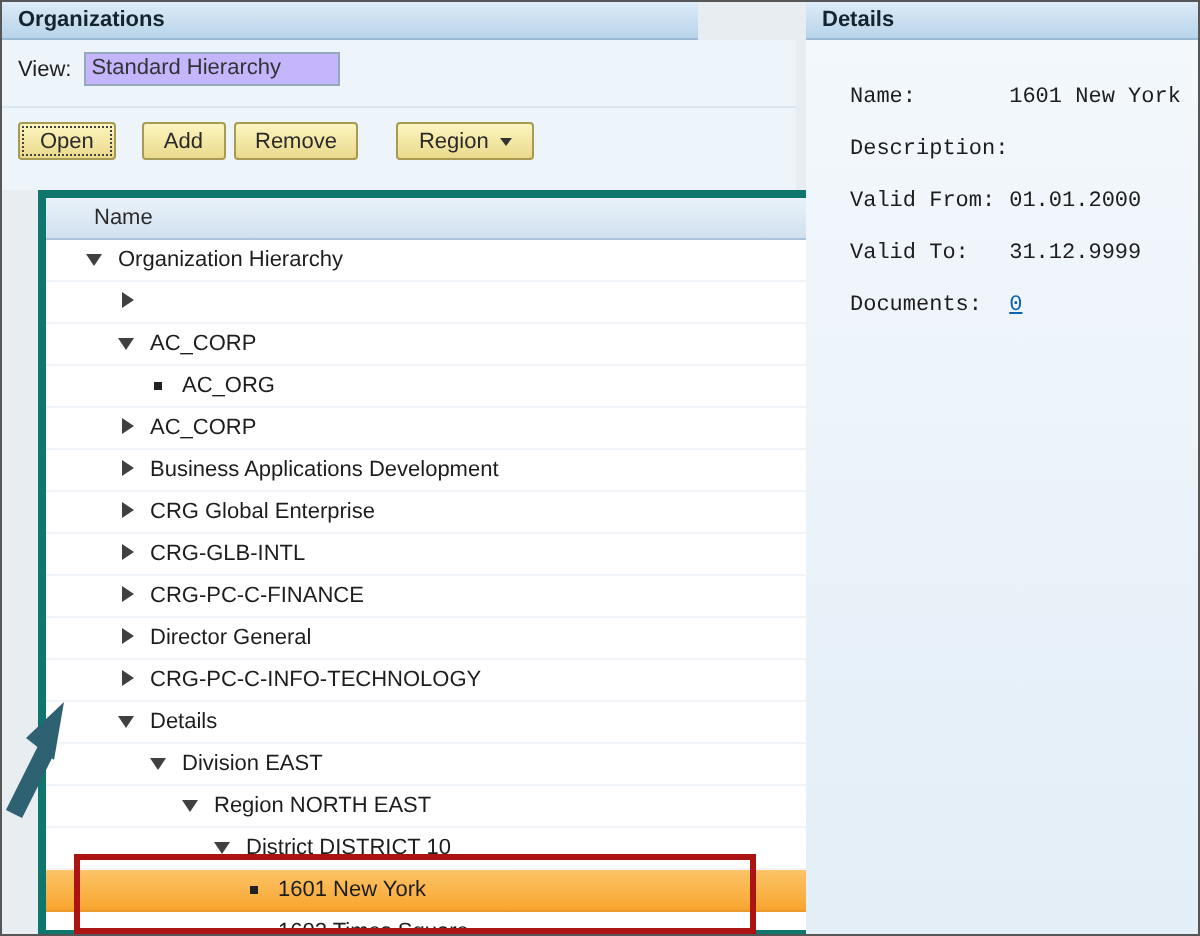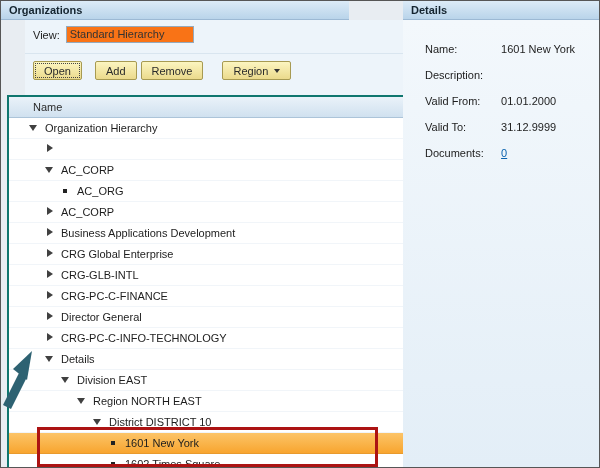--- a/index.html
+++ b/index.html
@@ -8,39 +8,39 @@
          color:#1d1d1d;overflow:hidden;}
 
   
   .panel-header{position:absolute;height:19px;background:linear-gradient(#DCEBF7,#B9D4EA);
                 border-bottom:1px solid #9CB9D4;line-height:18px;font-weight:bold;padding-left:8px;
                 box-sizing:border-box;color:#14242f;}
   #org-header{left:0;top:0;width:348px;}
   #details-header{left:402px;top:0;width:197px;}
 
   
-  .top-block{position:absolute;left:0;top:19px;width:397px;height:75px;background:#EDF4FA;margin-left:24px;}
+  .top-block{position:absolute;left:0;top:19px;width:397px;height:75px;background:#EDF4FA;}
   .view-row{position:absolute;left:8px;top:6px;display:flex;align-items:center;}
   .view-label{margin-right:6px;}
-  .view-input{width:128px;height:17px;border:1px solid #94A9BC;background:#f97316;line-height:15px;
+  .view-input{width:128px;height:17px;border:1px solid #94A9BC;background:#c4b5fd;line-height:15px;
               padding:0 3px;box-sizing:border-box;color:#333;}
   .hrule{position:absolute;left:0;top:33px;width:100%;border-top:1px solid #D9E5EF;}
   .toolbar{position:absolute;left:8px;top:41px;display:flex;align-items:center;}
   .btn{display:inline-flex;align-items:center;height:19px;padding:0 10px;
        background:linear-gradient(#FCF5C0,#EBDA8C);border:1px solid #A79A52;border-radius:2px;
        color:#2a2a2a;font-size:11px;box-sizing:border-box;cursor:default;}
   .btn-open{outline:1px dotted #444;outline-offset:-3px;margin-right:13px;}
   .btn-add{margin-right:4px;}
   .btn-remove{margin-right:19px;}
   .caret{width:0;height:0;border-left:3px solid transparent;border-right:3px solid transparent;
          border-top:4px solid #333;margin-left:6px;}
 
   
-  #tree{position:absolute;left:6px;top:94px;width:421px;height:374px;background:#fff;
-        border:2px solid #0f766e;box-sizing:border-box;}
+  #tree{position:absolute;left:18px;top:94px;width:421px;height:374px;background:#fff;
+        border:4px solid #0f766e;box-sizing:border-box;}
   .tree-colhead{height:21px;background:linear-gradient(#EAF2F9,#D0E1EF);border-bottom:1px solid #ACC4D9;
                 line-height:20px;padding-left:24px;box-sizing:border-box;margin-right:15px;color:#2b2b2b;}
   .rows{position:absolute;left:0;top:21px;right:15px;bottom:0;overflow:hidden;}
   .trow{display:flex;align-items:center;height:21px;border-bottom:1px solid #F1F5F9;box-sizing:border-box;}
   .l0{padding-left:20px}.l1{padding-left:36px}.l2{padding-left:52px}.l3{padding-left:68px}
   .l4{padding-left:84px}.l5{padding-left:100px}
   .twisty{width:9px;height:10px;margin-right:7px;position:relative;flex:0 0 9px;}
   .expanded .twisty::before{content:"";position:absolute;left:0;top:2px;width:0;height:0;
       border-left:4px solid transparent;border-right:4px solid transparent;border-top:6px solid #404040;}
   .collapsed .twisty::before{content:"";position:absolute;left:2px;top:0;width:0;height:0;
@@ -57,21 +57,21 @@
   .sb-thumb{position:absolute;left:0;top:15px;width:14px;height:44px;
             background:linear-gradient(90deg,#F8FBFE,#D8E6F2);border:1px solid #93ACC3;box-sizing:border-box;}
   .arr-up{width:0;height:0;border-left:3px solid transparent;border-right:3px solid transparent;
           border-bottom:5px solid #41607c;}
   .arr-down{width:0;height:0;border-left:3px solid transparent;border-right:3px solid transparent;
             border-top:5px solid #41607c;}
 
   
   #details-body{position:absolute;left:402px;top:19px;right:0;bottom:0;
                 background:linear-gradient(#F3F8FC,#E3EEF7);}
-  .fields{padding:23px 8px 0 22px;}
+  .fields{padding:23px 8px 0 22px;font-family:Liberation Mono, monospace;}
   .field{height:26px;}
   .flabel{display:inline-block;width:73px;}
   .link{color:#0A62AE;text-decoration:underline;cursor:pointer;}
 
   
   #red-box{position:absolute;left:36px;top:426px;width:341px;height:40px;border:3px solid #AC1313;
            box-sizing:border-box;pointer-events:none;}
   #arrow{position:absolute;left:0;top:346px;pointer-events:none;}
 </style>
 </head>

